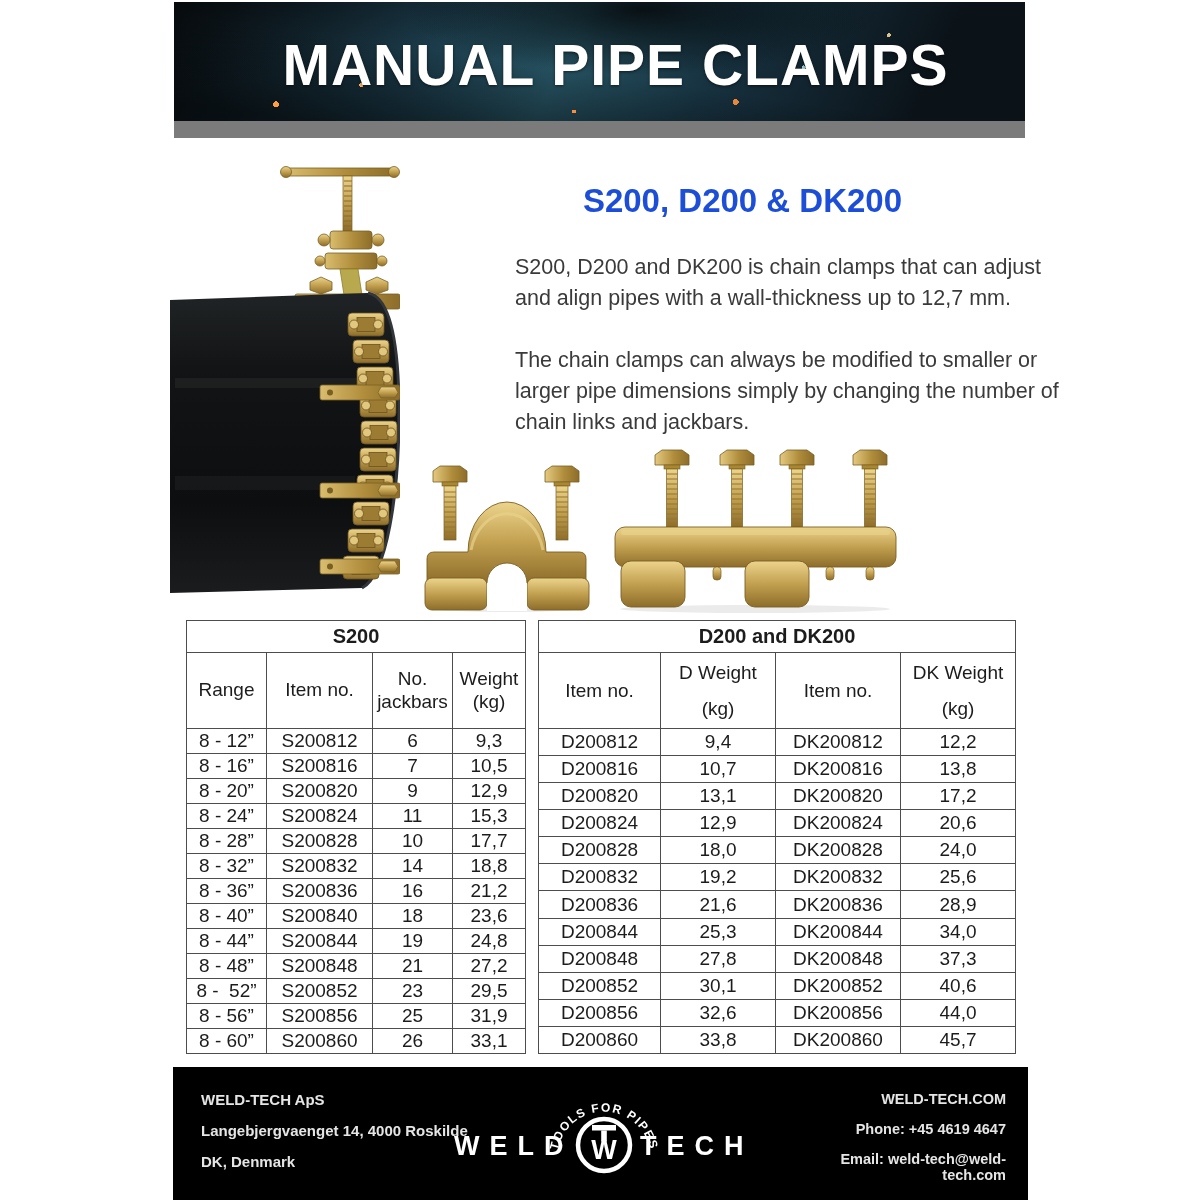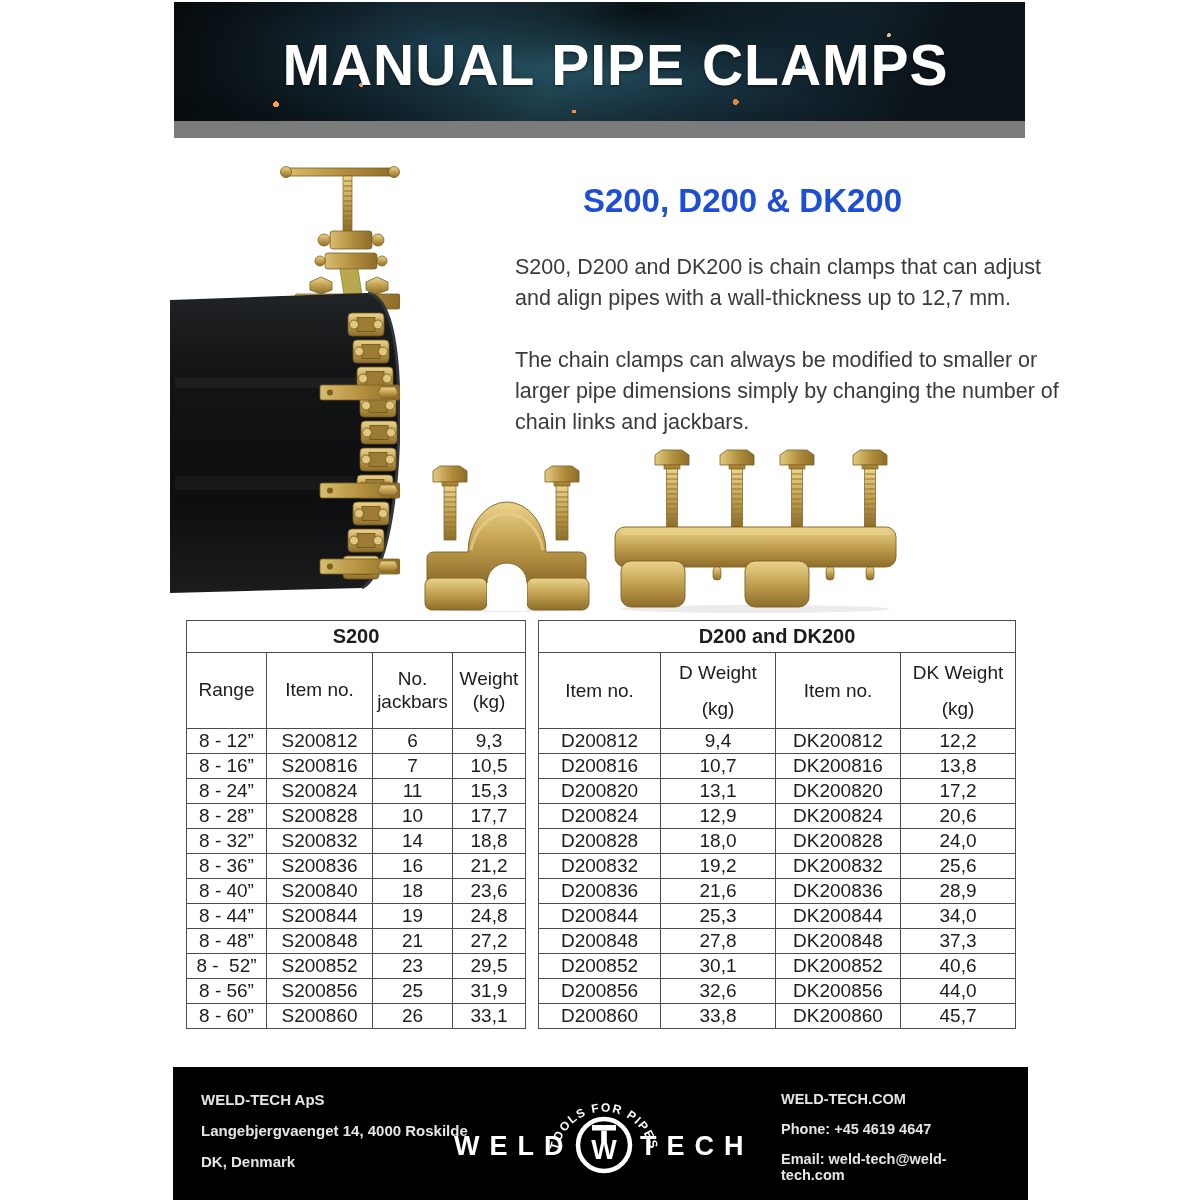--- a/index.html
+++ b/index.html
@@ -63,21 +63,21 @@
   .footer {
     position:absolute; left:173px; top:1067px; width:855px; height:133px;
     background:#000; color:#e5e5e5;
   }
   .footer .col-left {
     position:absolute; left:28px; top:24px; display:flex; flex-direction:column; gap:14px;
     font-size:15px; font-weight:700; text-align:left;
   }
   .footer .col-right {
     position:absolute; right:22px; top:24px; width:225px; display:flex; flex-direction:column; gap:14px;
-    font-size:14.5px; font-weight:700; text-align:left;
+    font-size:14.5px; font-weight:700; text-align:right;
   }
   .logo-svg { position:absolute; left:calc(50% - 153px); top:8px; }
   .logo-svg text { font-family:"Liberation Sans", sans-serif; fill:#ffffff; }
 </style>
 </head>
 <body>
 
 <div class="page">
 
   <div class="header">
@@ -326,20 +326,26 @@
             <td>6</td>
             <td>9,3</td>
           </tr>
           <tr>
             <td>8 - 16”</td>
             <td>S200816</td>
             <td>7</td>
             <td>10,5</td>
           </tr>
           <tr>
+            <td>8 - 20”</td>
+            <td>S200820</td>
+            <td>9</td>
+            <td>12,9</td>
+          </tr>
+          <tr>
             <td>8 - 24”</td>
             <td>S200824</td>
             <td>11</td>
             <td>15,3</td>
           </tr>
           <tr>
             <td>8 - 28”</td>
             <td>S200828</td>
             <td>10</td>
             <td>17,7</td>

